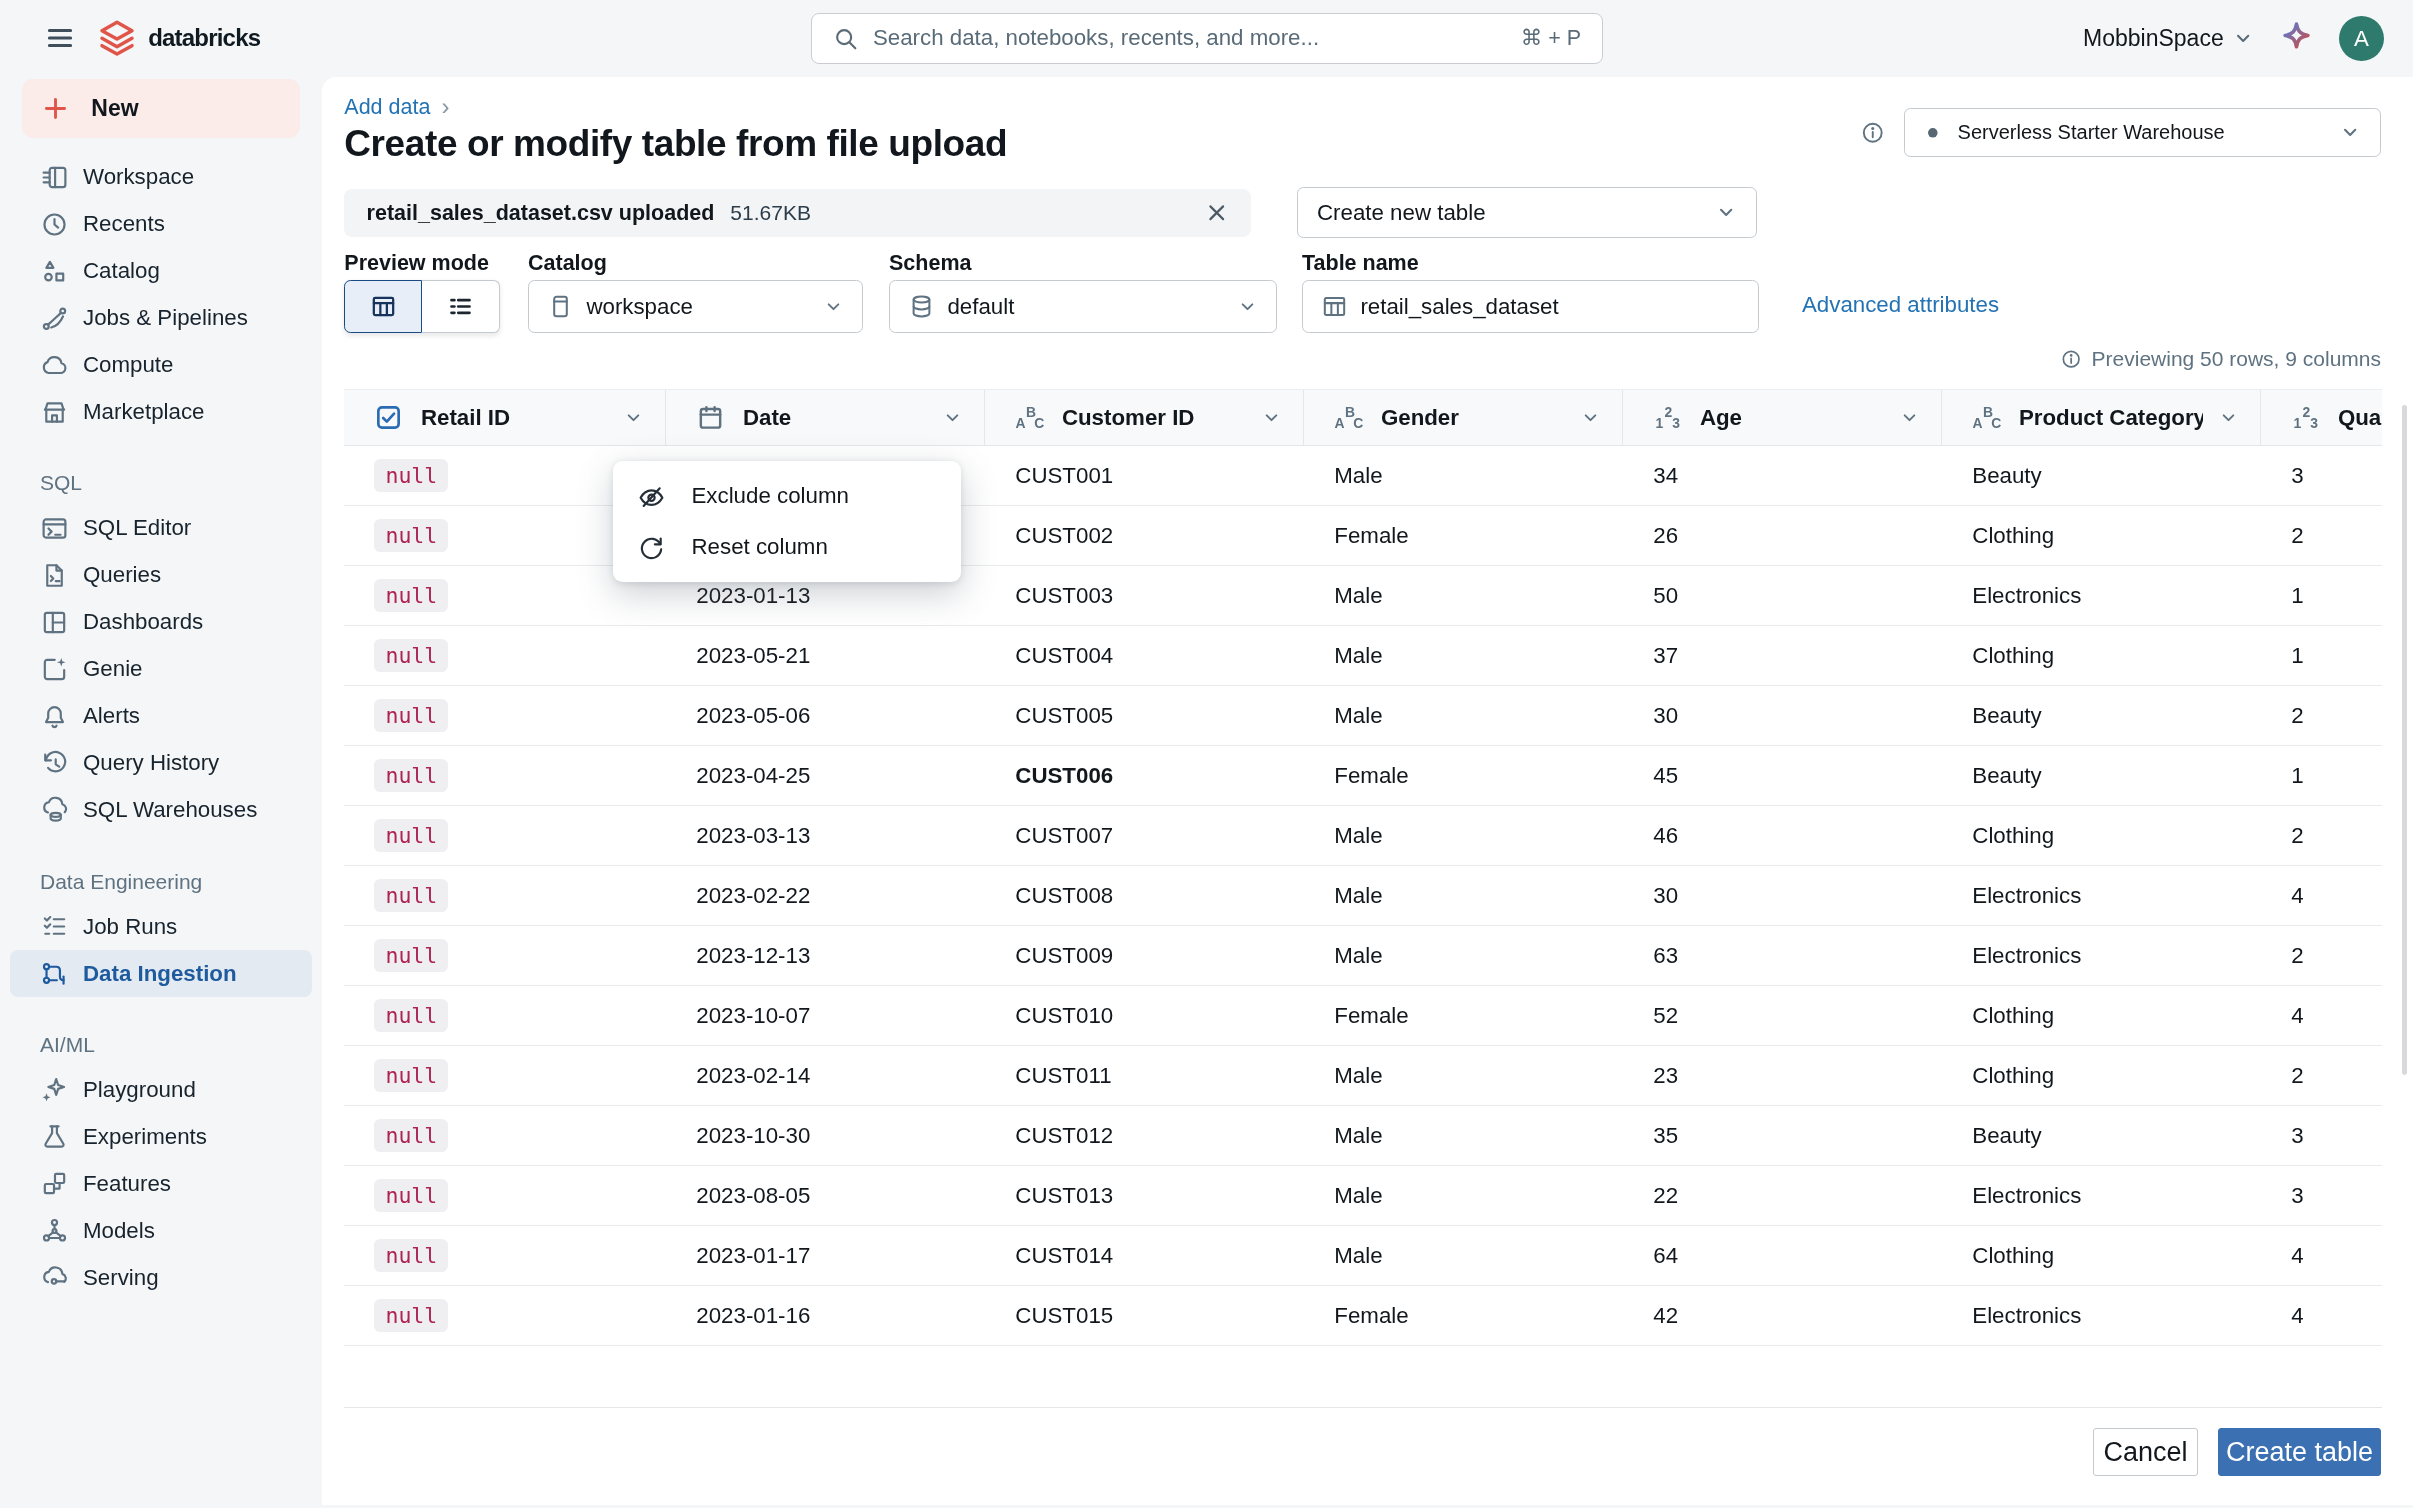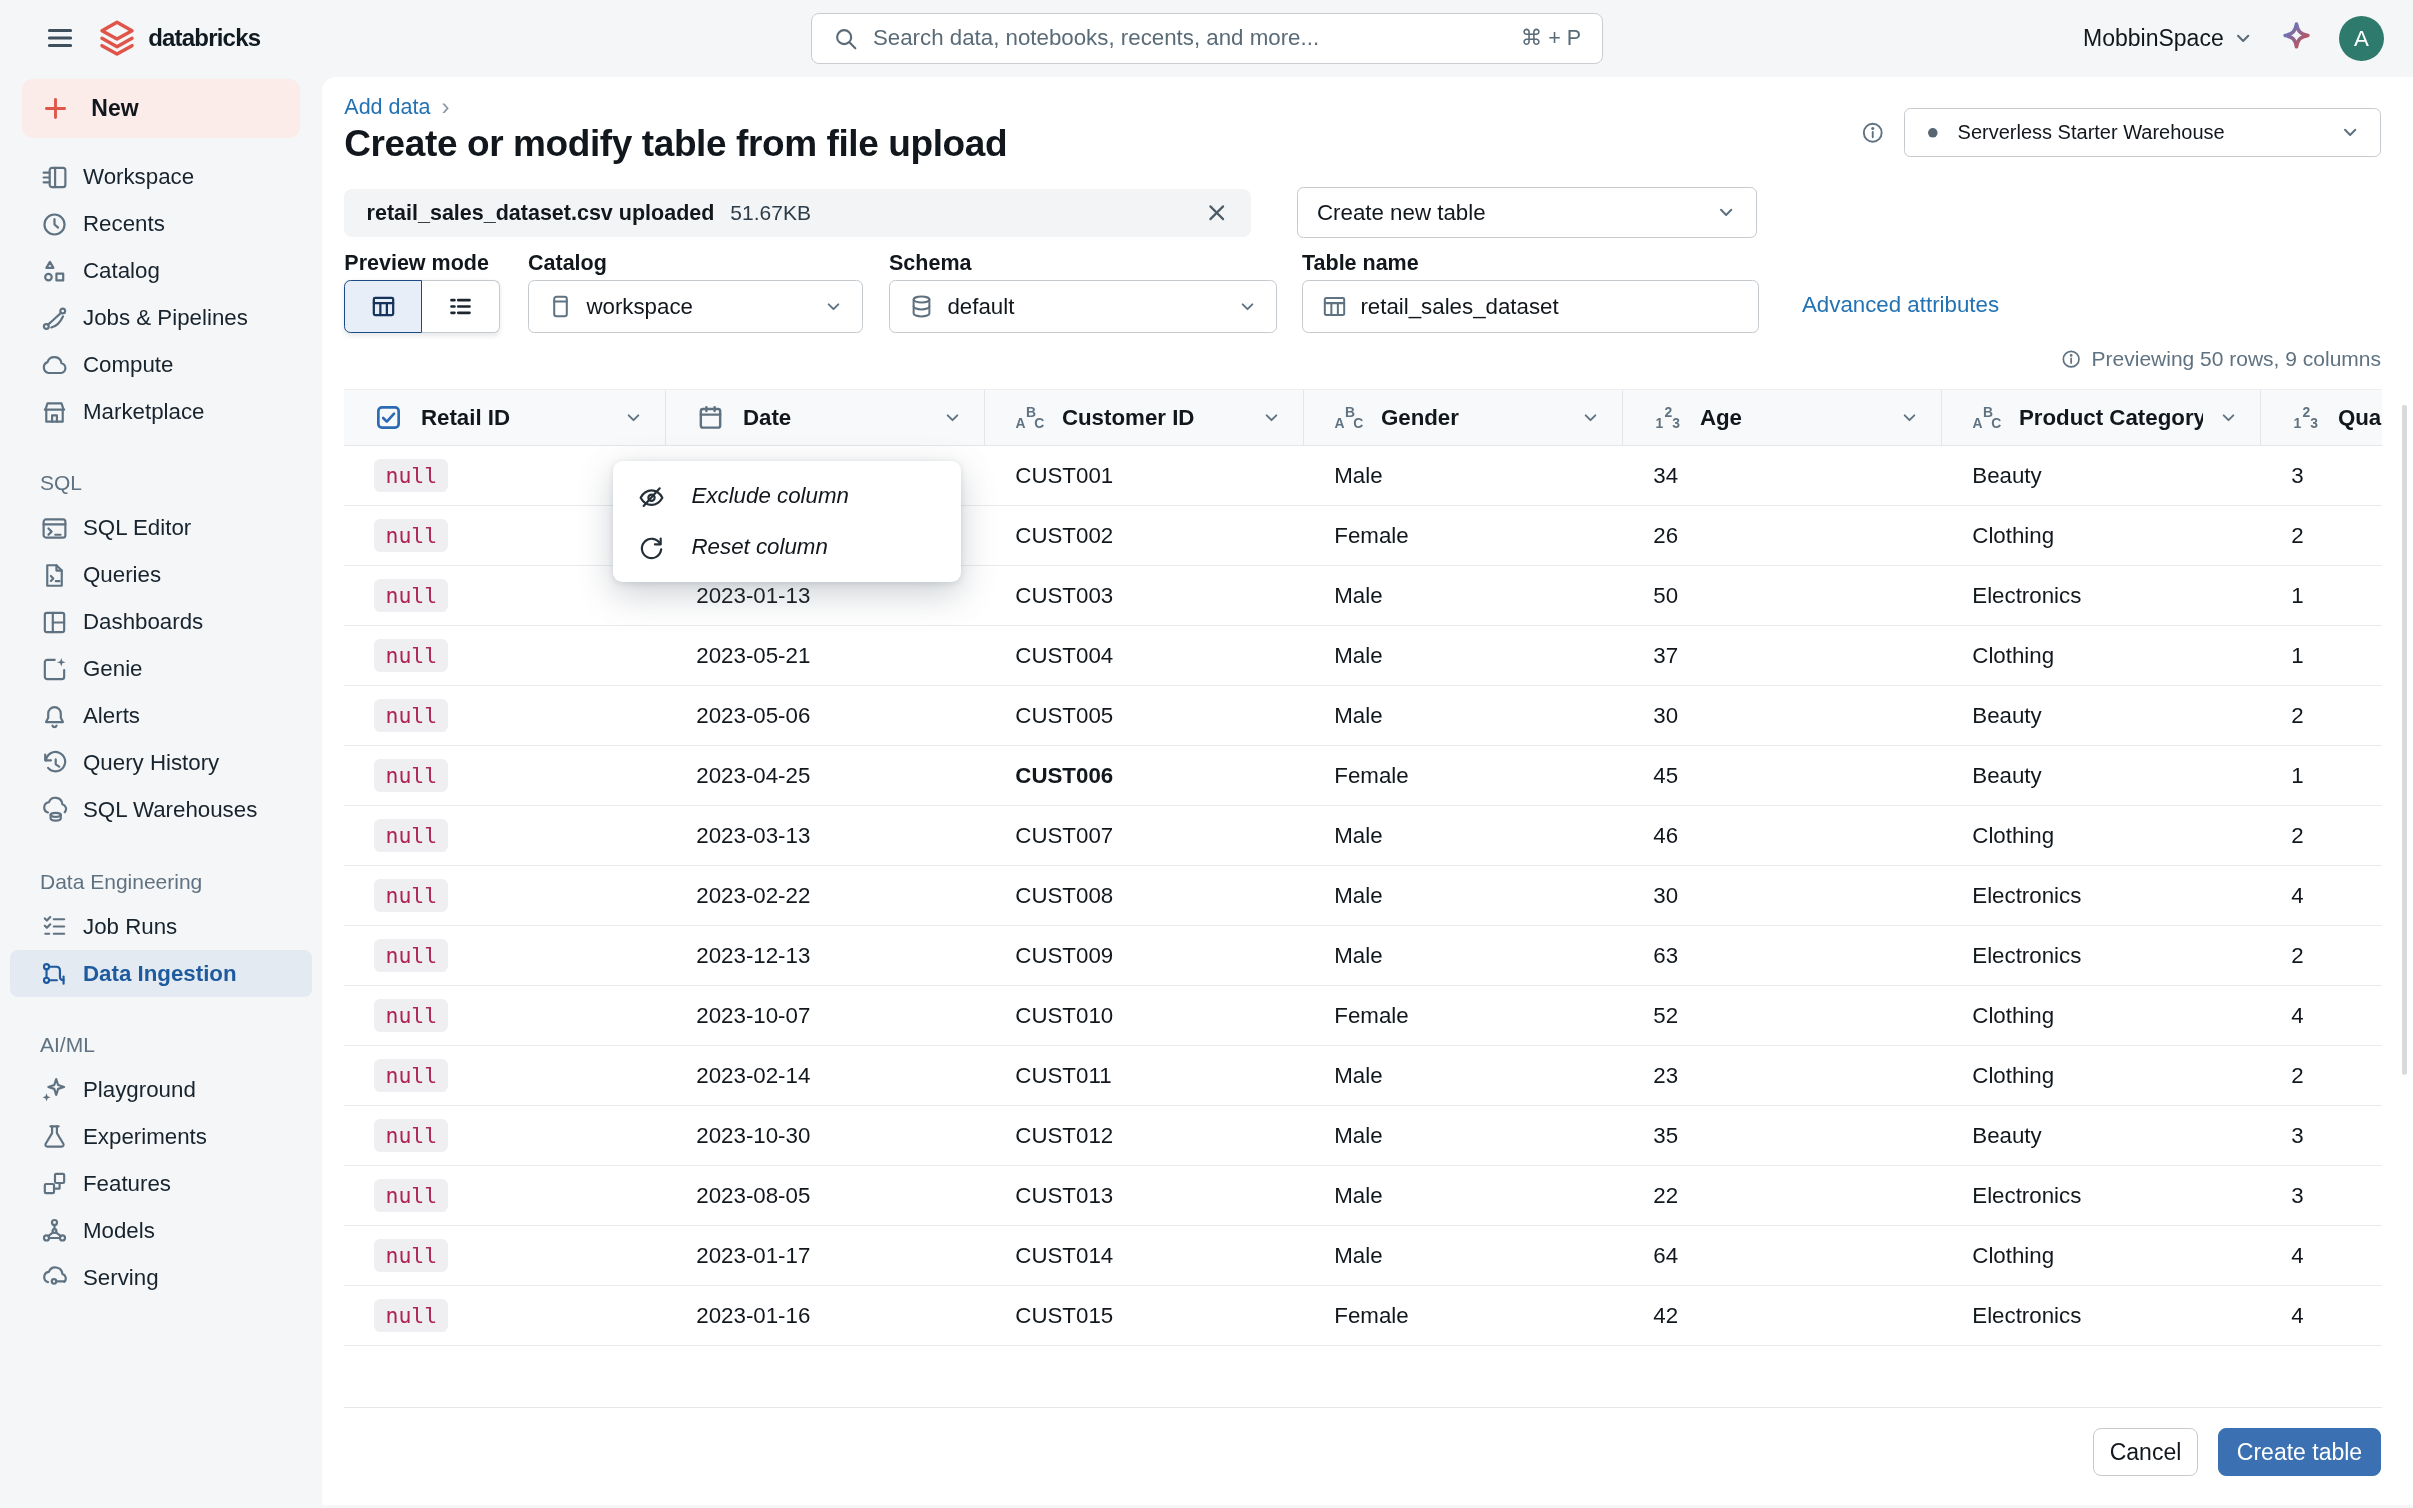--- a/index.html
+++ b/index.html
@@ -99,30 +99,30 @@
   .th .ticon.bool { color:#2a6bb3; }
   .th .tlabel { font-size:22.3px; font-weight:700; white-space:nowrap; overflow:hidden; max-width:calc(100% - 104px); }
   .th .ic.chev { position:absolute; right:21px; width:21px; height:21px; color:#5f7281; cursor:pointer; }
   .tr { display:flex; height:60px; border-bottom:0.8px solid #e9ebed; align-items:center; width:2243px; background:#fff; }
   .td { padding-left:30px; flex:none; font-size:22.3px; white-space:nowrap; overflow:hidden; }
   .null-pill { display:inline-block; font-family:"DejaVu Sans Mono",monospace; font-size:21.5px;
     color:#ad2452; background:#efeff1; border-radius:6.4px; padding:4.8px 11.2px; line-height:1.1; }
 
   
   .ctx-menu { position:absolute; left:291px; top:384px; width:348px; background:#fff; border-radius:9.6px;
-    padding:9.6px 0; box-shadow:0 11.2px 35px rgba(90,100,112,.30), 0 1.6px 6.4px rgba(90,100,112,.16); z-index:30;font-style:italic; }
+    padding:9.6px 0; box-shadow:0 11.2px 35px rgba(90,100,112,.30), 0 1.6px 6.4px rgba(90,100,112,.16); z-index:30; }
   .ctx-item { height:51px; display:flex; align-items:center; padding-left:24px; gap:25.5px; font-size:22.3px; cursor:pointer; }
   .ctx-item .ic { width:29px; height:29px; color:#242f38; }
 
   .vscroll { position:absolute; right:6.4px; top:328px; width:4.8px; height:670px; background:#d7d9db; border-radius:2.4px; }
 
   
   .footer-line { position:absolute; left:22.3px; right:31px; top:1330px; border-top:0.8px solid #e4e6e9; }
-  .btn { position:absolute; top:1351px; height:48px; border-radius:8px; display:flex; align-items:center;
-    justify-content:center; font-size:23px; cursor:pointer; }
+  .btn { position:absolute; top:1351px; height:48px; border-radius:3px; display:flex; align-items:center;
+    justify-content:center; font-size:27px; cursor:pointer; }
   .btn-cancel { right:215px; width:105px; background:#fff; border:0.8px solid #c5cacf; }
   .btn-create { right:32px; width:163px; background:#3b70b2; color:#fff; border:0.8px solid #3b70b2; }
 </style>
 </head>
 <body>
 
 <div class="topbar">
   <div class="hamburger ic">
       <svg viewBox="0 0 24 24">
         <path d="M3.5 6h17M3.5 12h17M3.5 18h17" stroke-width="2.4"></path>

